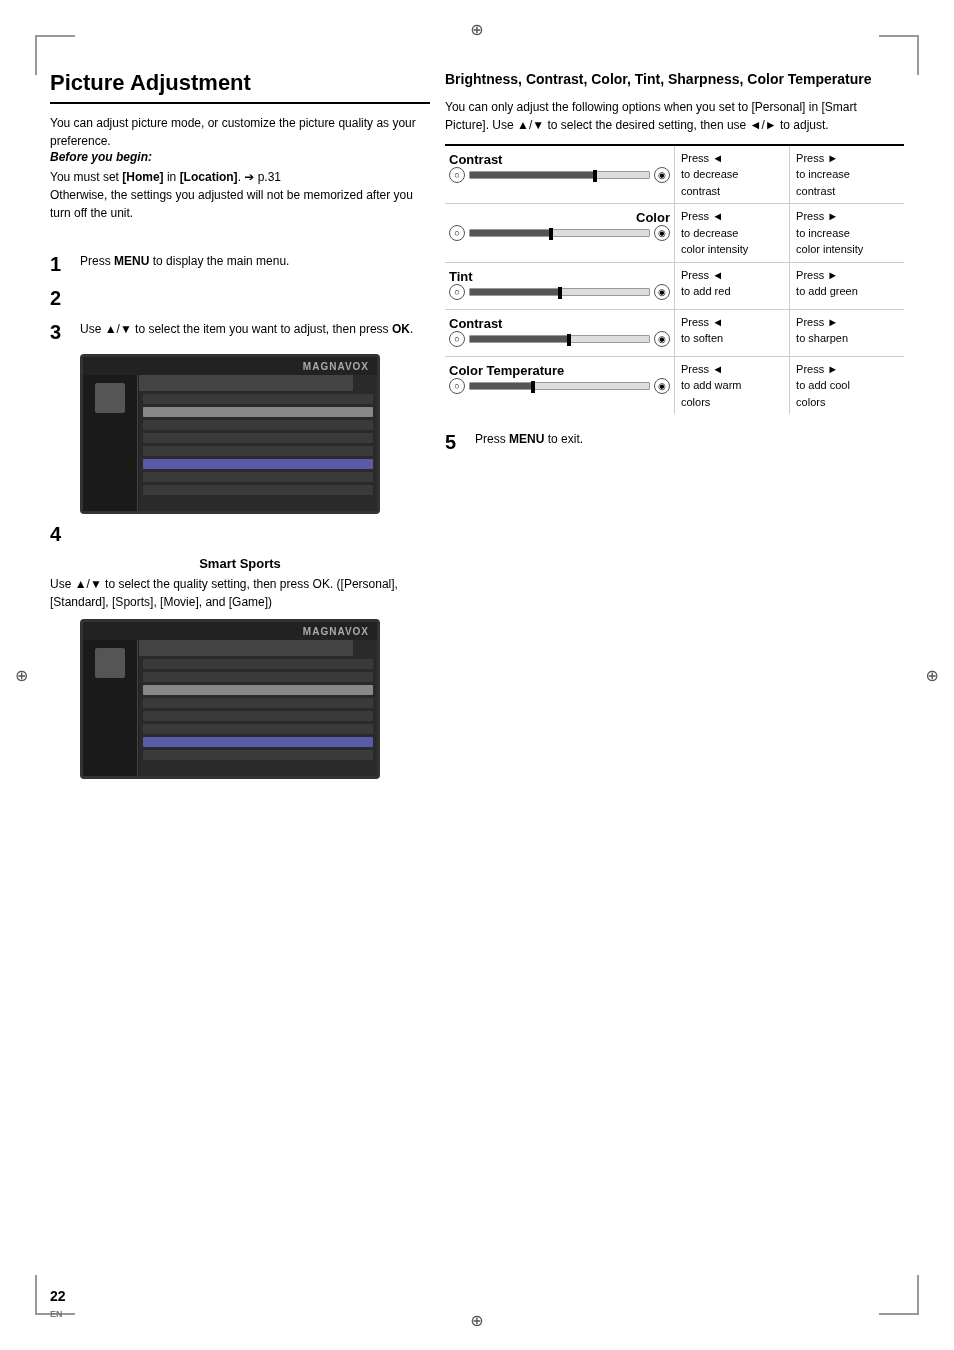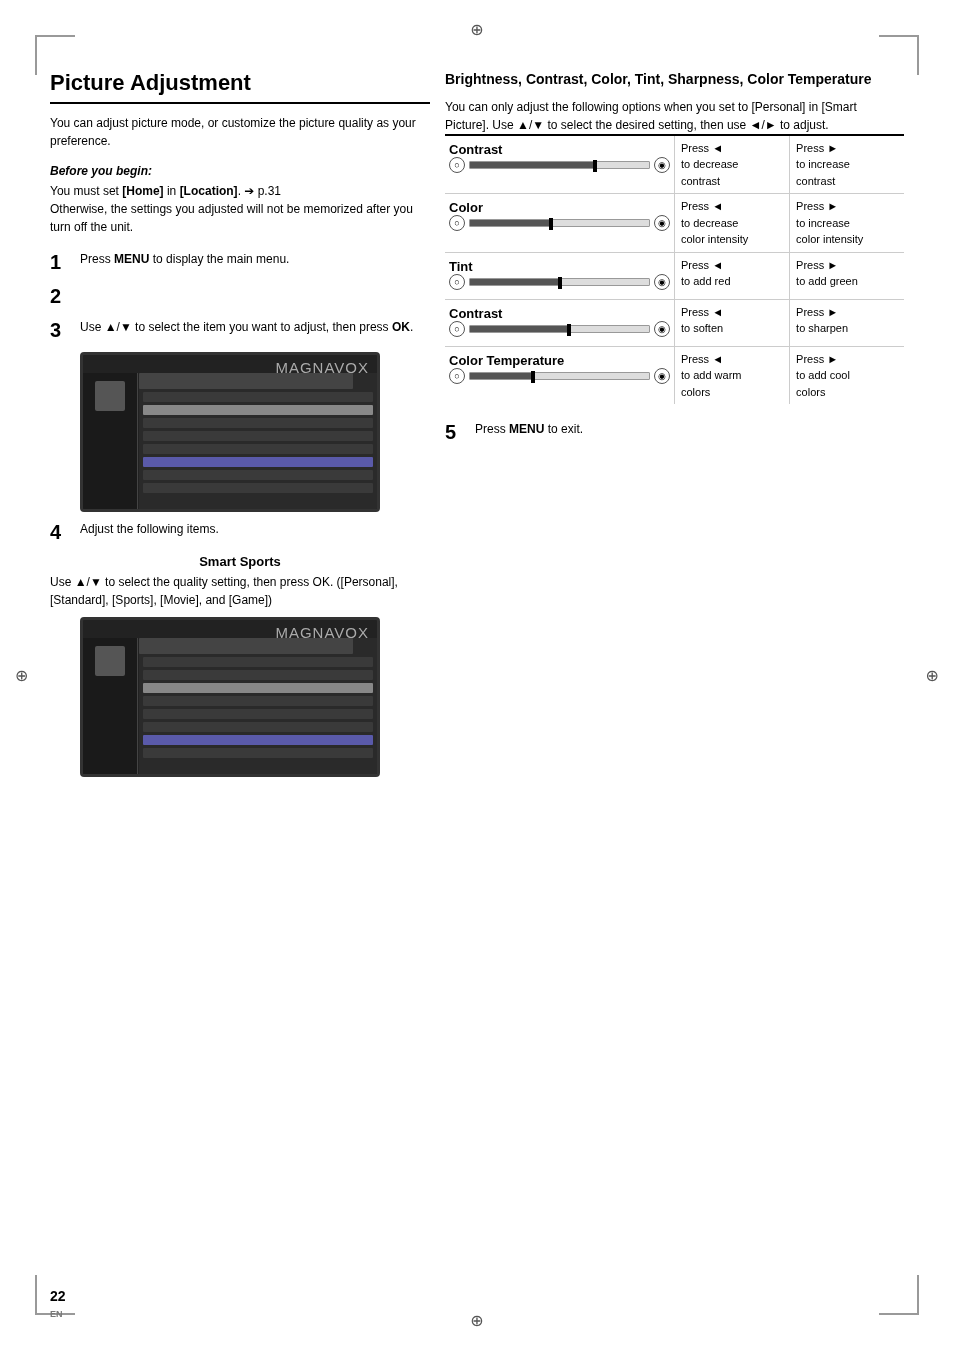--- a/index.html
+++ b/index.html
@@ -45,33 +45,33 @@
     
     .page-title {
       font-size: 22px;
       font-weight: bold;
       border-bottom: 2px solid #000;
       padding-bottom: 6px;
       margin-bottom: 10px;
     }
     .intro-text {
       font-size: 12px;
-      margin-bottom: 14px;
+      margin-bottom: 0;
       line-height: 1.5;
     }
     .before-begin {
       font-style: italic;
       font-weight: bold;
       font-size: 12px;
       margin-bottom: 4px;
     }
     .before-text {
       font-size: 12px;
       line-height: 1.5;
-      margin-bottom: 14px;
+      margin-bottom: 30px;
     }
     .before-text strong { font-weight: bold; }
 
     
     .step {
       display: flex;
       gap: 8px;
       margin-bottom: 10px;
       align-items: flex-start;
     }
@@ -97,23 +97,23 @@
       height: 160px;
       margin: 8px 0 8px 30px;
       position: relative;
       overflow: hidden;
     }
     .tv-brand {
       position: absolute;
       top: 4px;
       right: 8px;
       color: #aaa;
-      font-size: 15px;
+      font-size: 10px;
       letter-spacing: 1px;
-      font-weight: normal;
+      font-weight: bold;
     }
     .tv-inner {
       position: absolute;
       top: 18px;
       left: 0;
       right: 0;
       bottom: 0;
     }
     .tv-sidebar {
       position: absolute;
@@ -225,20 +225,21 @@
     
     .right-header {
       font-size: 14px;
       font-weight: bold;
       margin-bottom: 8px;
       line-height: 1.4;
     }
     .right-intro {
       font-size: 12px;
       line-height: 1.5;
+      margin-bottom: 10px;
     }
 
     
     .sub-section-title {
       font-weight: bold;
       font-size: 13px;
       text-align: center;
       margin: 6px 0 4px 0;
     }
     .sub-section-text {
@@ -392,21 +393,20 @@
             <div class="tv-menu-row"></div>
             <div class="tv-menu-row active"></div>
             <div class="tv-menu-row"></div>
             <div class="tv-menu-row"></div>
           </div>
         </div>
       </div>
 
       <div class="step">
         <div class="step-num">4</div>
-        <div class="step-text">Adjust the following items.</div>
       </div>
 
       <div class="sub-section-title">Smart Sports</div>
       <div class="sub-section-text">Use ▲/▼ to select the quality setting, then press OK. ([Personal], [Standard], [Sports], [Movie], and [Game])</div>
 
       <div class="tv-mockup">
         <div class="tv-brand">MAGNAVOX</div>
         <div class="tv-inner">
           <div class="tv-sidebar">
             <div class="tv-sidebar-icon"></div>
@@ -442,21 +442,21 @@
                     <div class="slider-fill" style="width: 70%;"></div>
                     <div class="slider-thumb" style="left: 69%;"></div>
                   </div>
                   <div class="slider-icon" style="font-size: 9px;">◉</div>
                 </div>
               </td>
               <td class="press-col" style="border-left: 1px solid rgb(204, 204, 204); font-size: 11px; line-height: 1.5; vertical-align: top;">Press ◄<br>to decrease<br>contrast</td>
               <td class="press-col" style="border-left: 1px solid rgb(204, 204, 204); font-size: 11px; line-height: 1.5; vertical-align: top;">Press ►<br>to increase<br>contrast</td>
             </tr>
             <tr class="adj-row">
-              <td style="padding: 6px 4px; min-width: 160px;">
+              <td style="padding: 6px 4px; min-width: 160px; text-align: right;">
                 <div class="adj-label">Color</div>
                 <div class="slider-container">
                   <div class="slider-icon" style="font-size: 9px;">○</div>
                   <div class="slider-track">
                     <div class="slider-fill" style="width: 45%;"></div>
                     <div class="slider-thumb" style="left: 44%;"></div>
                   </div>
                   <div class="slider-icon" style="font-size: 9px;">◉</div>
                 </div>
               </td>

